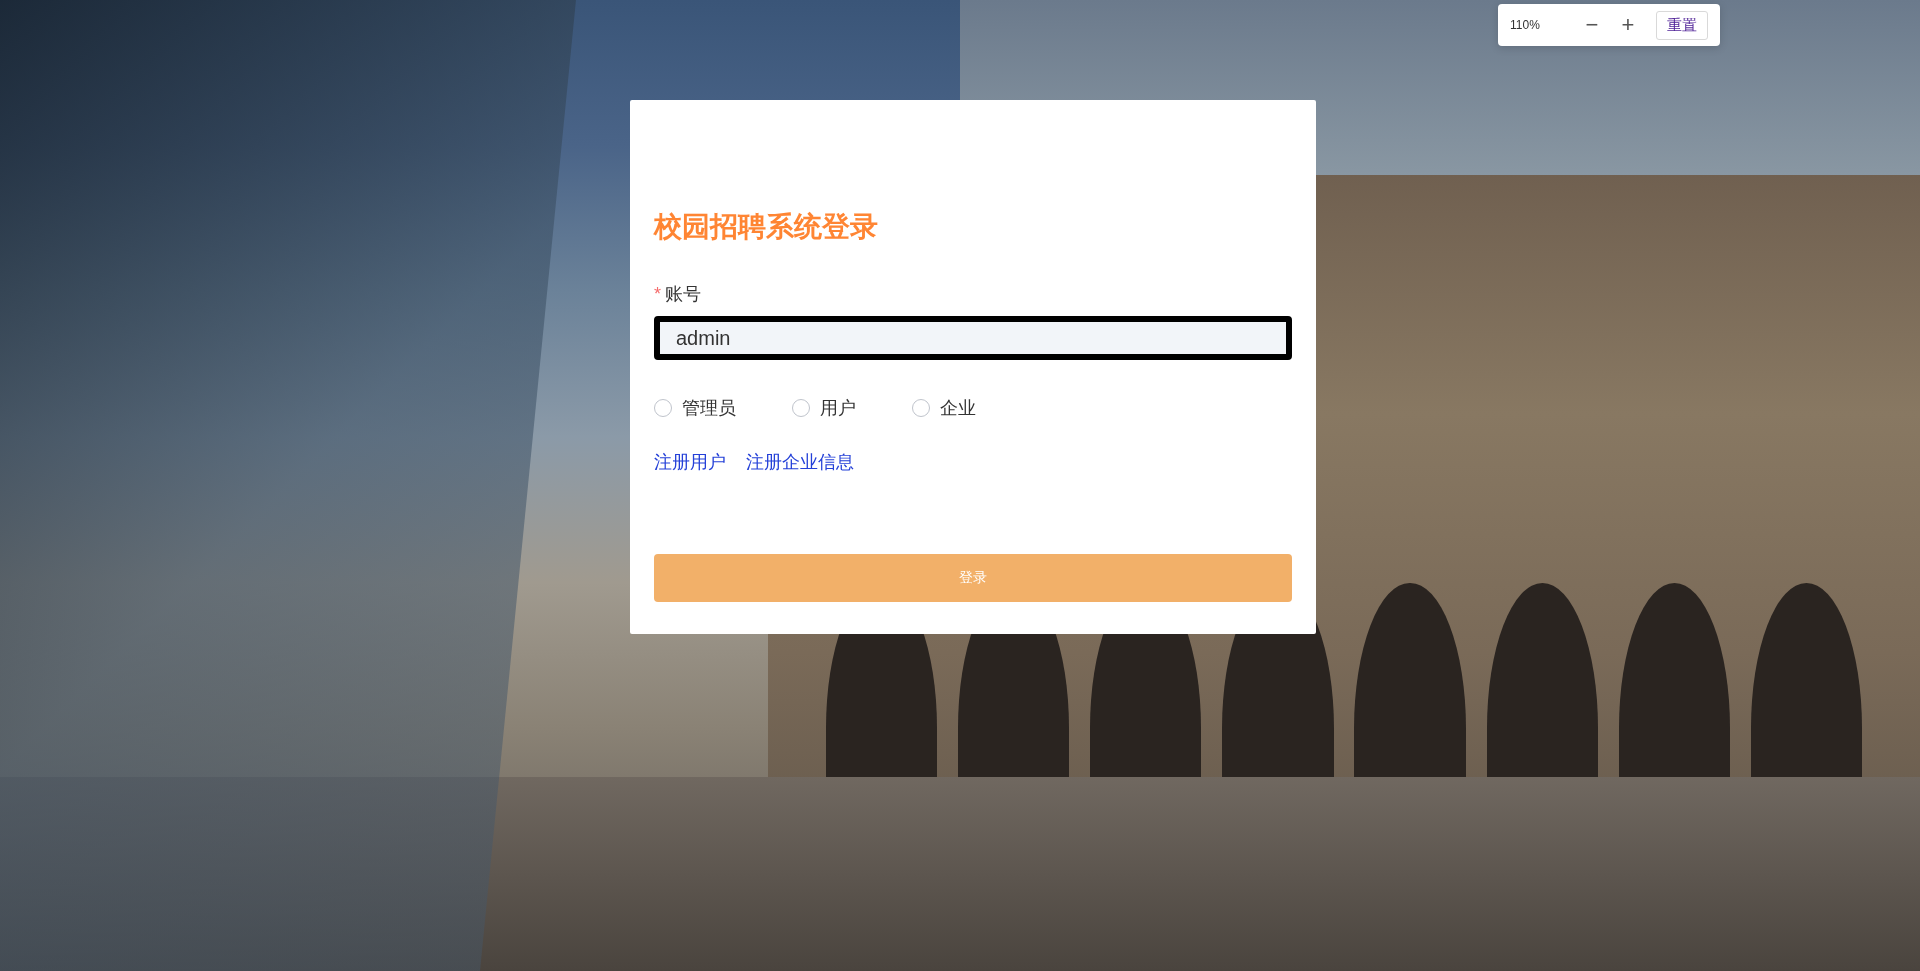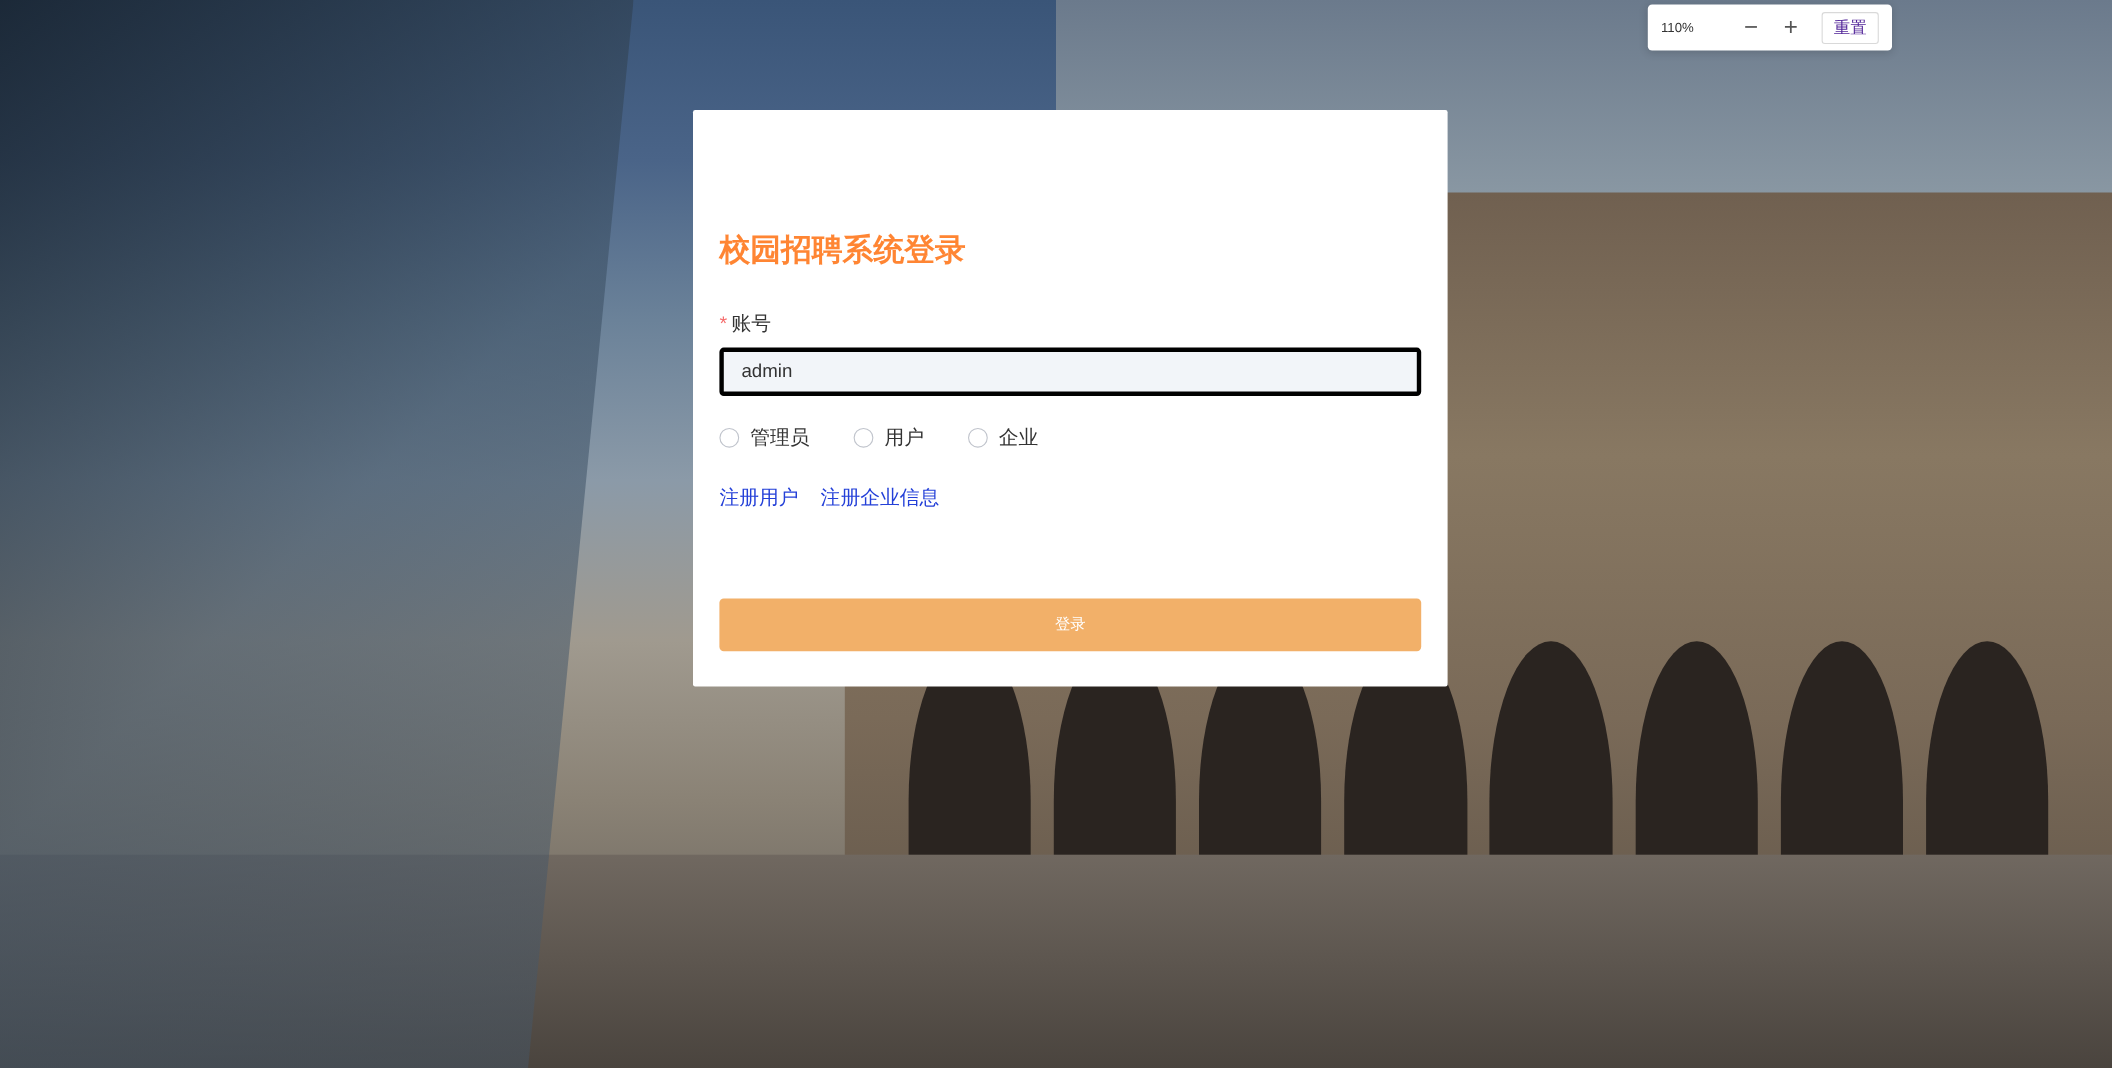--- a/index.html
+++ b/index.html
@@ -160,50 +160,50 @@
     }
     
     .title {
       font-size: 28px;
       font-weight: bold;
       color: #ff8533;
       margin-bottom: 36px;
     }
     
     .form-item {
-      margin-bottom: 26px;
+      margin-bottom: 36px;
     }
     
     .form-label {
       font-size: 18px;
       color: #333;
       margin-bottom: 10px;
       display: block;
     }
     
     .required {
       color: #f56c6c;
       margin-right: 4px;
     }
     
     .form-input {
       width: 100%;
       height: 44px;
       background: #f2f5f9;
-      border: 4px solid #000000;
+      border: 6px solid #000000;
       border-radius: 4px;
       padding: 12px 16px;
-      font-size: 17px;
+      font-size: 20px;
       color: #333;
       outline: none;
     }
     
     .radio-group {
       display: flex;
-      gap: 40px;
+      gap: 56px;
       margin-top: 10px;
       margin-bottom: 30px;
     }
     
     .radio-item {
       display: flex;
       align-items: center;
       gap: 10px;
       cursor: pointer;
     }

